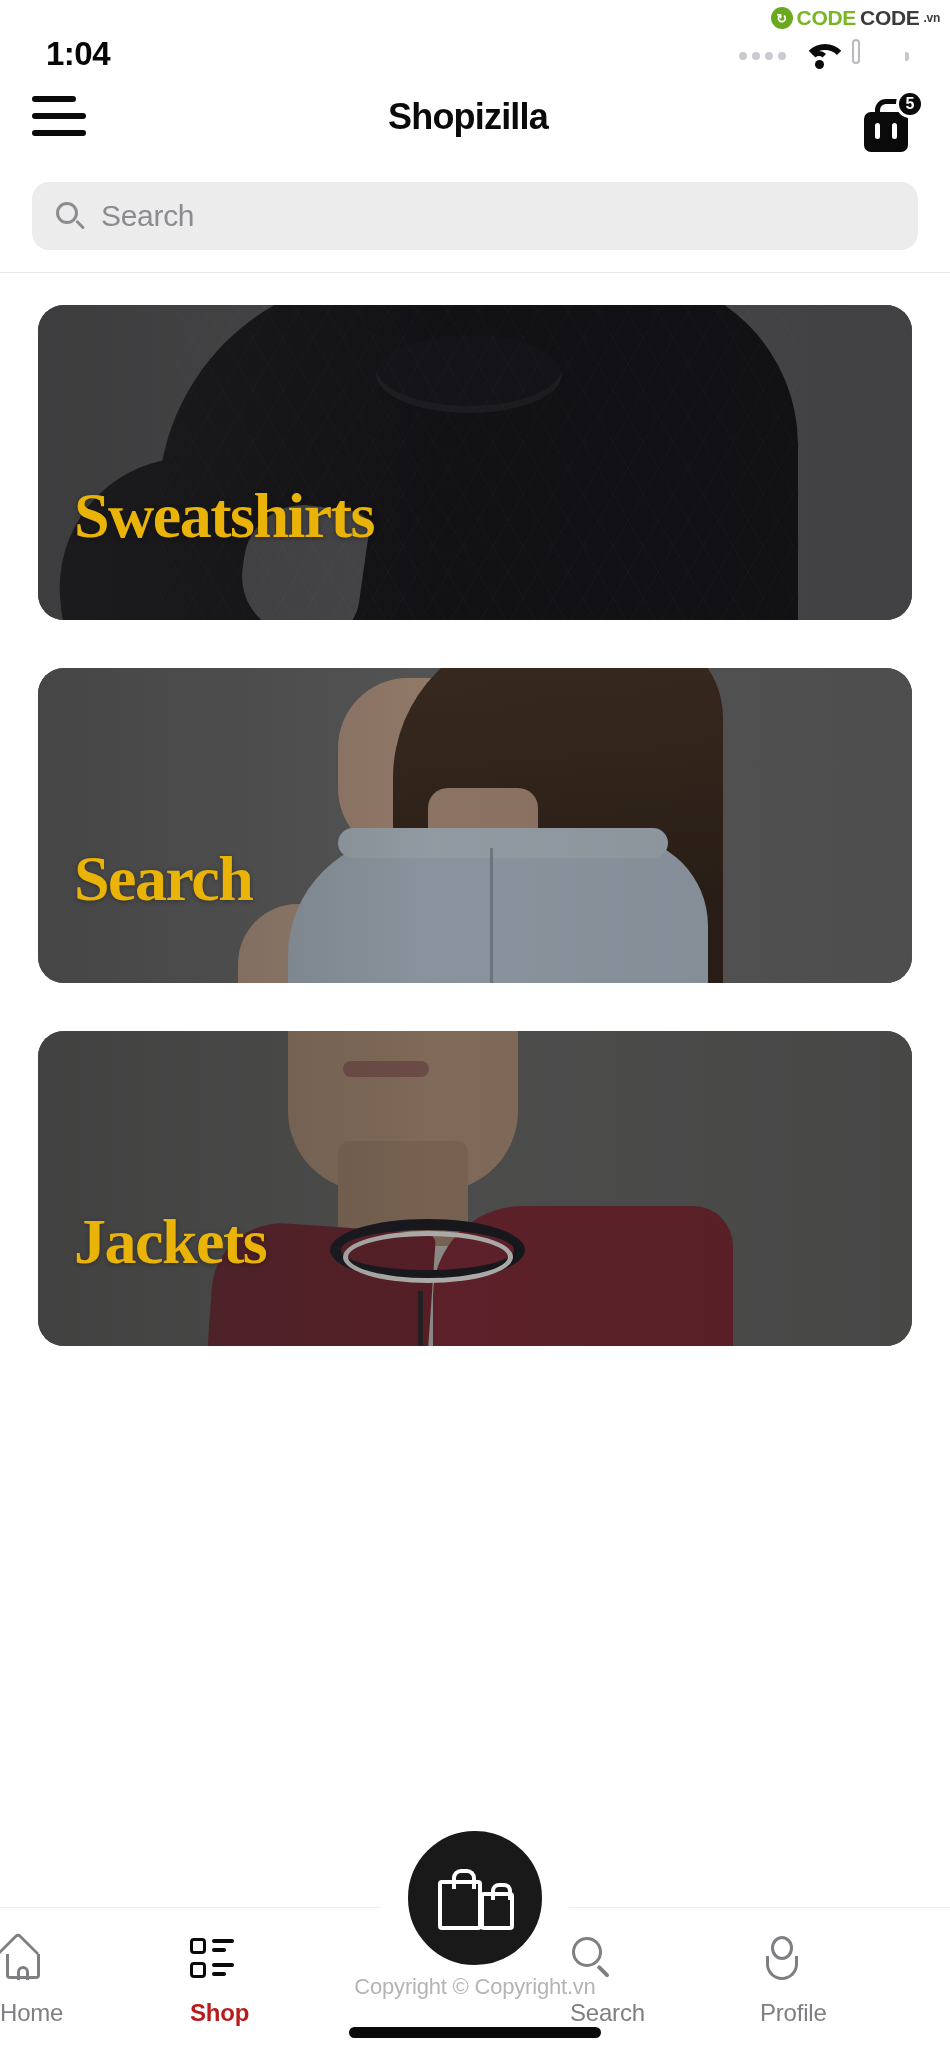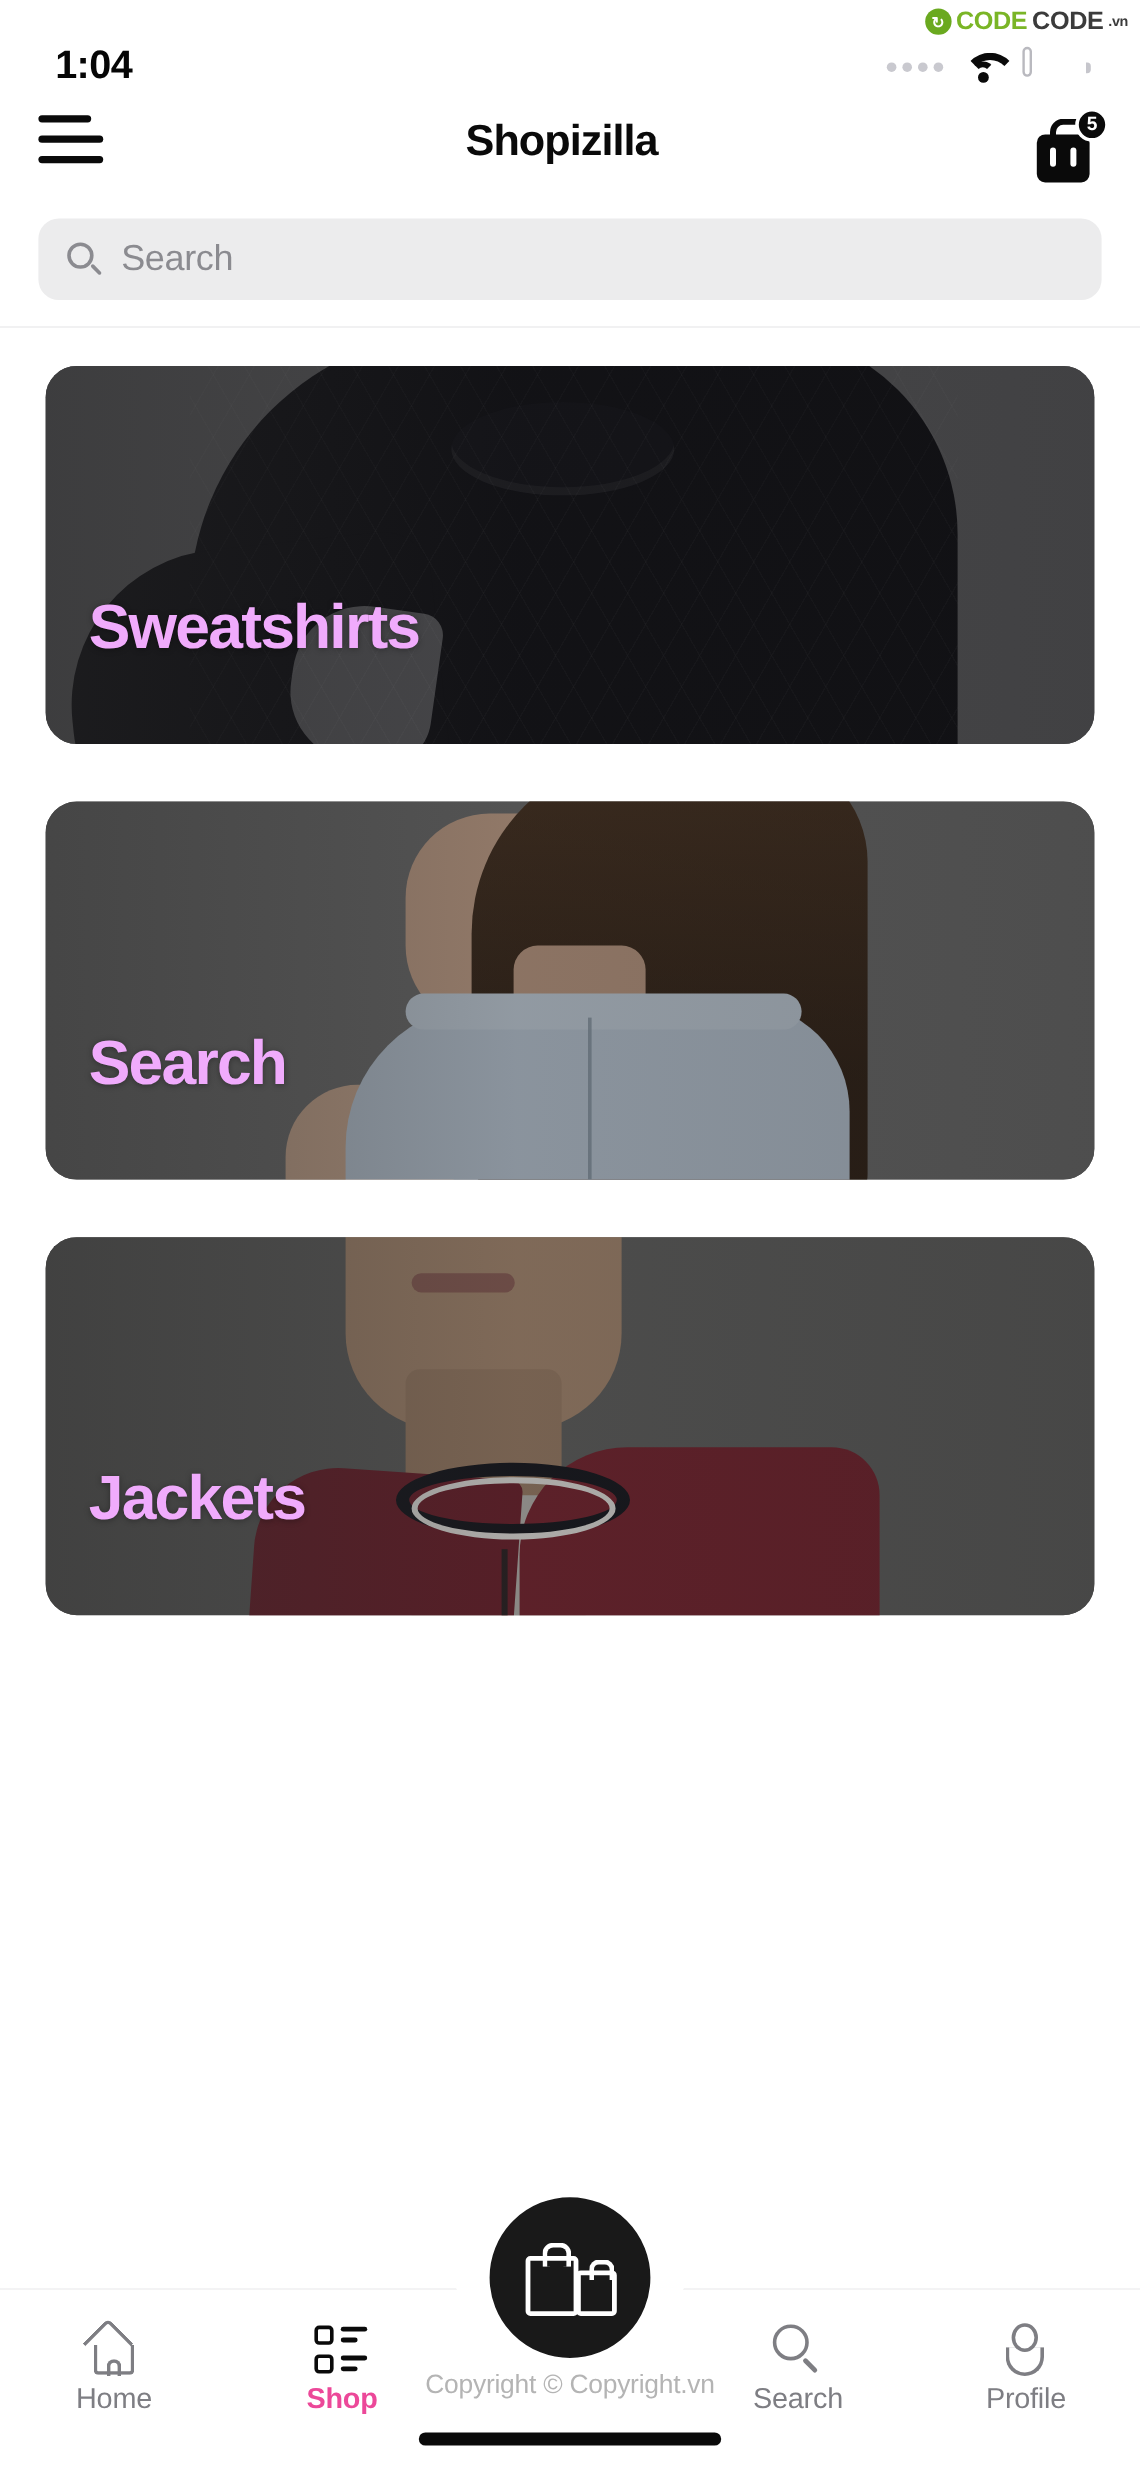--- a/index.html
+++ b/index.html
@@ -136,23 +136,24 @@
 
   
   .cards { position: absolute; top: 305px; left: 38px; right: 38px; }
   .card {
     position: relative; width: 100%; height: 315px;
     border-radius: 26px; overflow: hidden; margin-bottom: 48px;
     cursor: pointer; background: #4c4c4c;
   }
   .card-label {
     position: absolute; left: 36px; bottom: 67px;
-    font-size: 52px; font-weight: bold; color: #f0abfc;
+    font-size: 64px; font-weight: bold; color: #eab308;
     letter-spacing: -1.5px; z-index: 4;
     text-shadow: 0 1px 5px rgba(0,0,0,.35);
+    font-family: Liberation Serif, serif;
   }
   .shade {
     position: absolute; inset: 0; z-index: 3;
     background: linear-gradient(90deg, rgba(40,40,40,.55) 0%, rgba(30,30,30,.30) 45%, rgba(25,25,25,.35) 100%);
   }
 
   
   .art-sweat { position: absolute; inset: 0; background: #57575a; }
   .art-sweat .body {
     position: absolute; left: 120px; top: -30px; width: 640px; height: 420px;
@@ -266,25 +267,25 @@
     position: absolute; top: -40px; left: 50%; transform: translateX(-50%);
     width: 210px; height: 80px; background: #ffffff;
     border-radius: 0 0 105px 105px;
   }
   .nav-items {
     position: absolute; top: 28px; left: 0; right: 0;
     display: flex; align-items: flex-start;
   }
   .nav-item {
     flex: 1; display: flex; flex-direction: column;
-    align-items: center; gap: 6px; cursor: pointer;
+    gap: 19px; cursor: pointer;
   }
   .nav-item.spacer { visibility: hidden; }
   .nav-label { font-size: 24px; color: #7e7e83; letter-spacing: -0.2px; }
-  .nav-item.active .nav-label { color: #ec4899; font-weight: bold; }
+  .nav-item.active .nav-label { color: #b91c1c; font-weight: bold; }
 
   .ic-home { position: relative; width: 46px; height: 44px; }
   .ic-home .roof {
     position: absolute; left: 3px; top: 2px; width: 30px; height: 30px;
     border-left: 3.5px solid #7e7e83; border-top: 3.5px solid #7e7e83;
     transform: rotate(45deg); border-radius: 5px 0 0 0;
   }
   .ic-home .walls {
     position: absolute; left: 6px; top: 18px; width: 34px; height: 25px;
     border: 3.5px solid #7e7e83; border-top: none; border-radius: 0 0 4px 4px;

